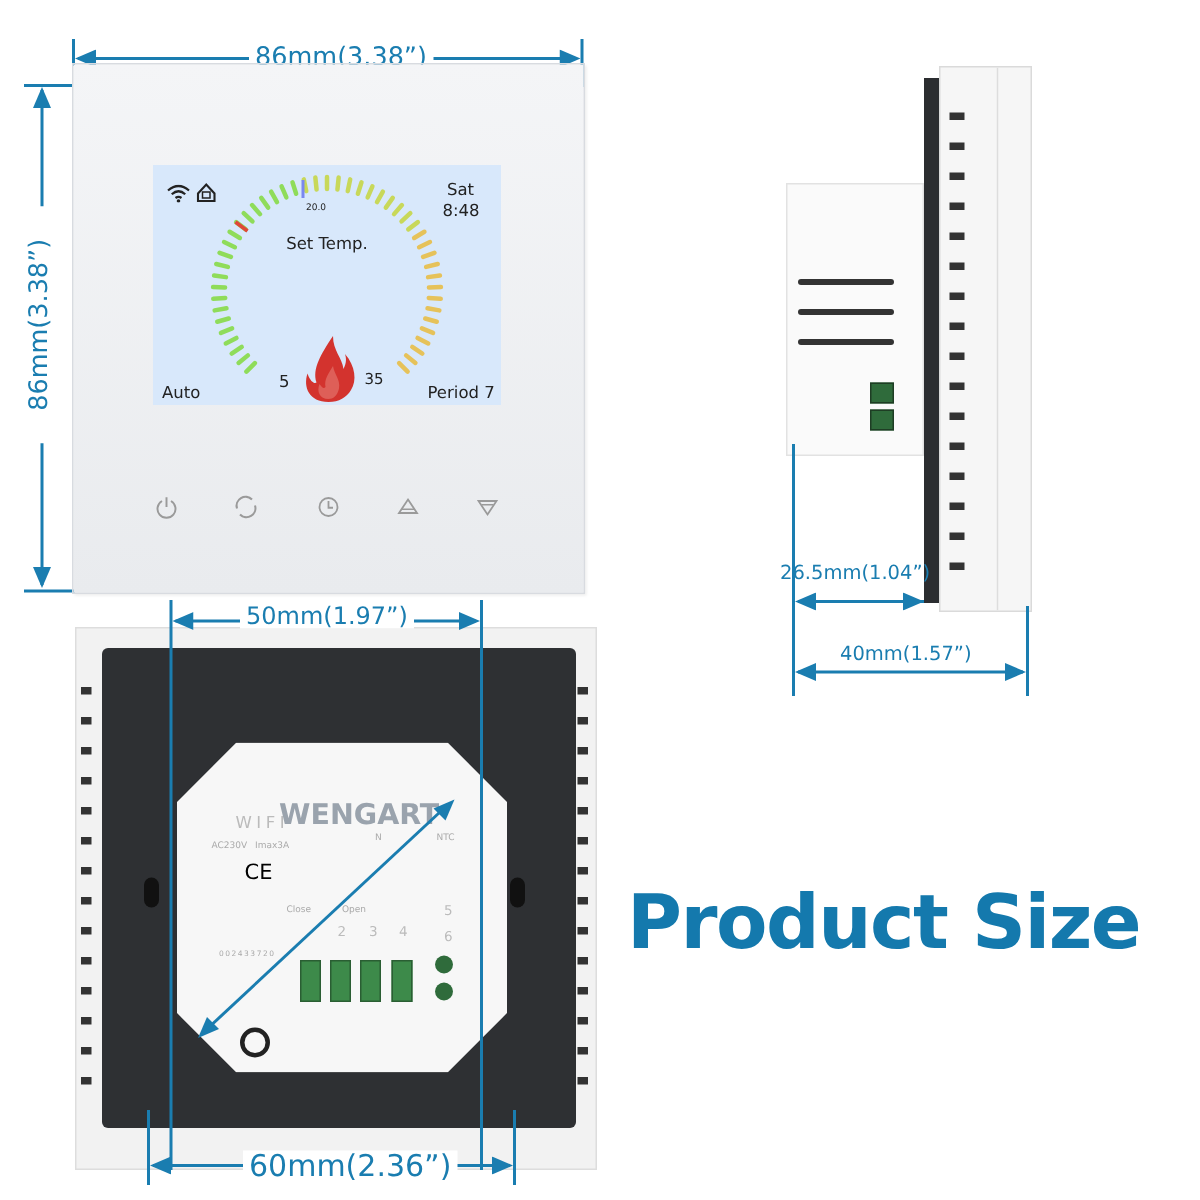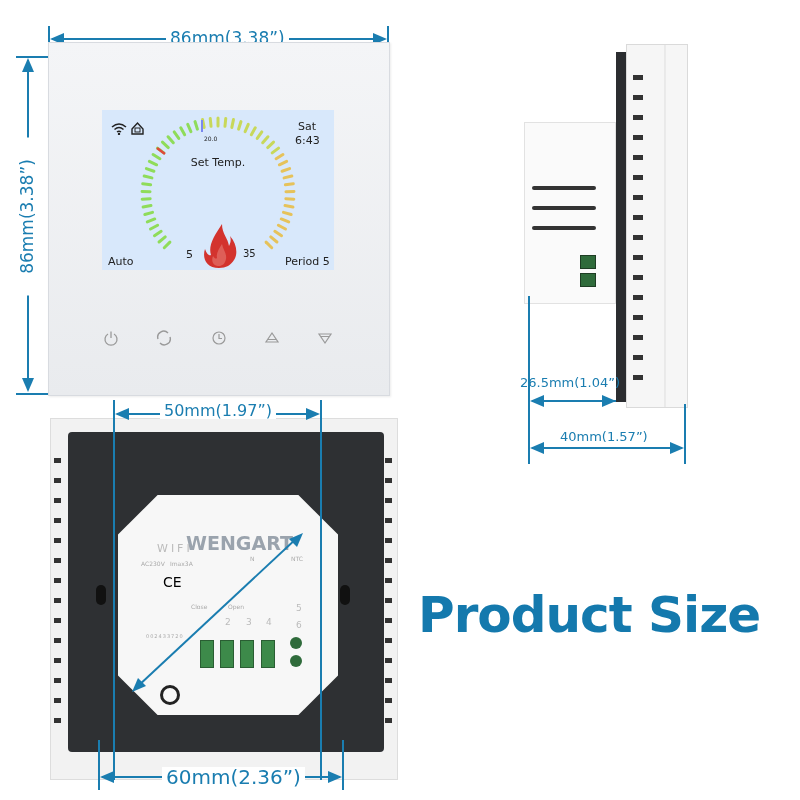--- a/index.html
+++ b/index.html
@@ -118,27 +118,27 @@
       <path d="M6 9 Q8 7.5 10 9" stroke="#222" stroke-width="1.5" fill="none"></path>
       <circle cx="8" cy="11" r="1.2" fill="#222"></circle>
     </svg>
 
     <svg class="abs" style="left:28px;top:11px" width="15" height="15" viewBox="0 0 15 15">
       <path d="M2 8 L7.5 2 L13 8 L13 13 L2 13 Z" stroke="#222" stroke-width="1.4" fill="none"></path>
       <rect x="5" y="7" width="5" height="4" stroke="#222" stroke-width="1" fill="none"></rect>
     </svg>
 
     <div class="txt" style="left:196px;top:11px;font-size:11px;">Sat</div>
-    <div class="txt" style="left:193px;top:25px;font-size:11px;">6:43</div>
+    <div class="txt" style="left:193px;top:25px;font-size:11px;">8:48</div>
     <div class="txt" style="left:102px;top:26px;font-size:6px;">20.0</div>
     <div class="txt" style="left:73px;top:47px;font-size:11px;width:86px;text-align:center;">Set Temp.</div>
     <div class="txt" style="left:84px;top:139px;font-size:11px;">5</div>
     <div class="txt" style="left:141px;top:139px;font-size:10px;">35</div>
     <div class="txt" style="left:6px;top:146px;font-size:11px;">Auto</div>
-    <div class="txt" style="left:183px;top:146px;font-size:11px;">Period 5</div>
+    <div class="txt" style="left:183px;top:146px;font-size:11px;">Period 7</div>
 
     <svg class="abs" style="left:98px;top:112px" width="38" height="46" viewBox="0 0 38 46">
       <path d="M19 46 C6 46 2 36 5 27 C7 33 10 34 11 33 C8 24 14 14 22 2 C22 12 28 16 29 24 C31 20 31 17 30 14 C37 22 38 32 34 38 C31 43 26 46 19 46 Z" fill="#d3332e"></path>
       <path d="M19 44 C13 44 11 39 13 34 C15 37 16 37 17 36 C16 31 19 27 22 22 C23 28 27 31 26 37 C25 42 22 44 19 44 Z" fill="#ffe2d6" opacity="0.25"></path>
     </svg>
   </div>
 
   <svg class="touch" style="left:103px" viewBox="0 0 16 16">
       <path d="M5 4 A6 6 0 1 0 11 4" stroke="#9a9a9a" stroke-width="1.3" fill="none"></path>
       <line x1="8" y1="1.5" x2="8" y2="8" stroke="#9a9a9a" stroke-width="1.3"></line>

